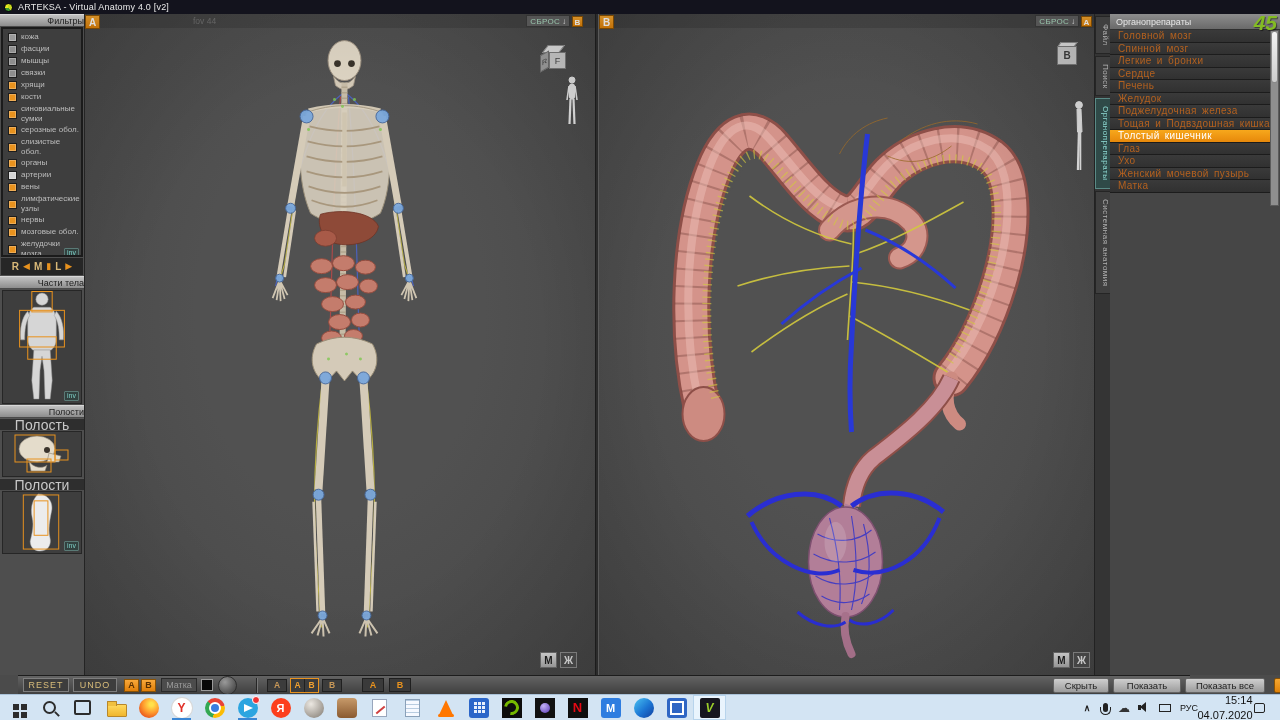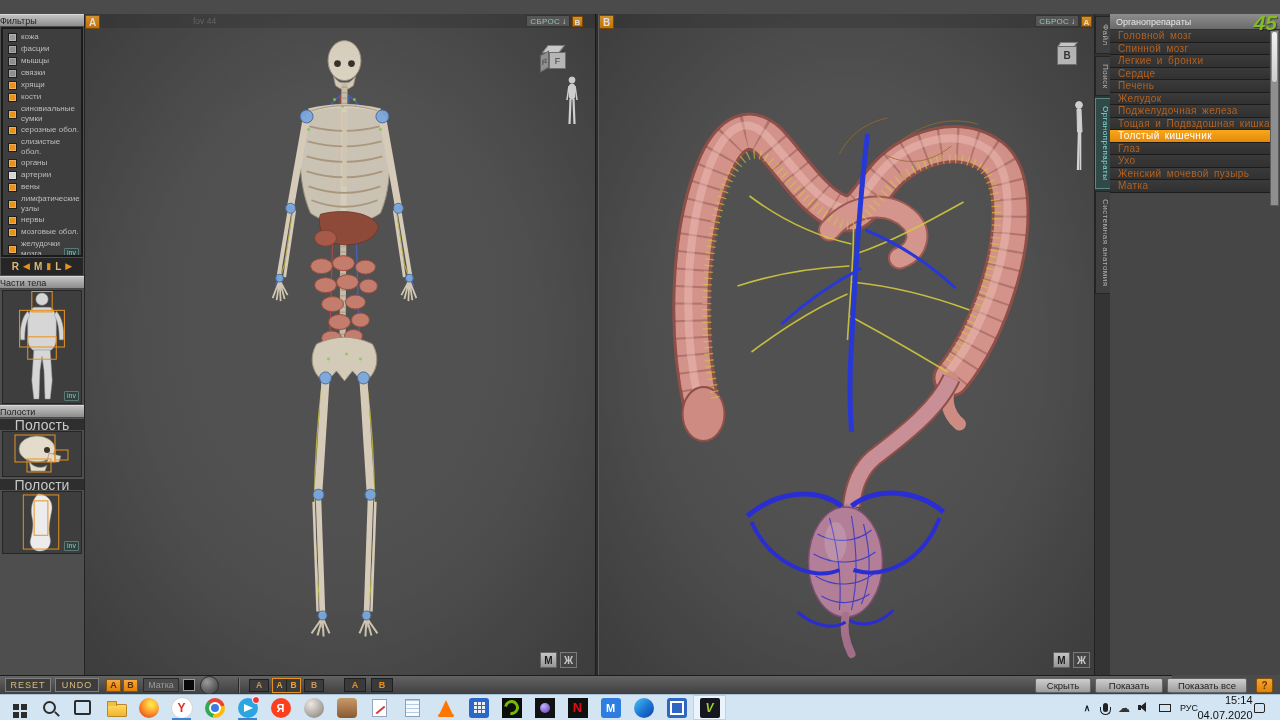--- a/index.html
+++ b/index.html
@@ -6,21 +6,21 @@
   *{box-sizing:border-box;font-family:"Liberation Sans",sans-serif;}
   #stage{position:relative;width:1280px;height:720px;overflow:hidden;background:#4b4b4b;}
 
   
   .titlebar{position:absolute;left:0;top:0;width:1280px;height:14px;background:#13131d;display:flex;align-items:center;gap:5px;padding-left:4px;}
   .app-ico{width:9px;height:9px;border-radius:50%;background:conic-gradient(#c8d820 0 40%,#3a9a30 0 75%,#e8e820 0);border:1px solid #0a0a0a;}
   .title-text{color:#e9e9e9;font-size:9px;letter-spacing:.2px;}
 
   
   .sidebar{position:absolute;left:0;top:14px;width:85px;height:661px;background:#4e4e4e;border-right:1px solid #242424;}
-  .sec-header{height:13px;line-height:13px;text-align:left;font-size:9px;color:#1d1d1d;background:linear-gradient(#c2c2c2,#8d8d8d);border-top:1px solid #d8d8d8;border-bottom:1px solid #4a4a4a;}
+  .sec-header{height:13px;line-height:13px;text-align:right;font-size:9px;color:#1d1d1d;background:linear-gradient(#c2c2c2,#8d8d8d);border-top:1px solid #d8d8d8;border-bottom:1px solid #4a4a4a;}
   .filter-panel{height:230px;margin:0 1px;background:#3e3e3e;border:2px solid #1b1b1b;padding:2px 0 0 0;overflow:hidden;}
   .filter-item{position:relative;display:flex;align-items:center;padding:1px 2px 1px 5px;}
   .filter-box{flex:0 0 9px;width:9px;height:9px;margin:1px 4px 0 0;border:1px solid #1d1d1d;box-shadow:inset 0 0 0 1px rgba(255,255,255,.25);}
   .filter-label{font-size:8px;line-height:9.5px;color:#bdbdbd;}
   .inv-chip{position:absolute;right:2px;bottom:1px;font-size:7px;line-height:8px;color:#7fd0c8;background:#32413f;border:1px solid #5a7a76;padding:0 2px;border-radius:1px;}
   .side-selector{height:17px;margin:1px;background:#262626;display:flex;align-items:center;justify-content:center;gap:4px;}
   .sel-letter{color:#d8b878;font-size:10px;font-weight:bold;}
   .sel-glyph{color:#e8921e;font-size:9px;line-height:9px;}
   .sub-label{height:12px;line-height:12px;text-align:center;font-size:14px;color:#c8c8c8;background:#2e2e2e;border-top:1px solid #555;}
   .thumb{position:relative;margin:1px 2px;background:#3e3e3e;border:1px solid #262626;}
@@ -73,21 +73,21 @@
   .rightpanel{position:absolute;left:1110px;top:14px;width:170px;height:661px;background:#464646;}
   .rp-header{height:16px;line-height:16px;background:linear-gradient(#8d8d8d,#6a6a6a);color:#e6e6e6;font-size:9px;padding-left:6px;border-bottom:1px solid #303030;}
   .rp-logo{position:absolute;right:3px;top:-3px;font-size:21px;font-weight:bold;font-style:italic;color:#83bc22;text-shadow:1px 1px 1px rgba(0,0,0,.5);z-index:5;}
   .organ-list{position:absolute;left:0;top:16px;width:160px;background:#2a2a2a;}
   .organ-item{height:12.5px;line-height:12.5px;border-bottom:1px solid #1c1c1c;background:linear-gradient(#3a3a3a,#313131);color:#b4611f;font-size:10px;letter-spacing:.4px;word-spacing:2px;padding-left:8px;white-space:nowrap;overflow:hidden;}
   .organ-item.selected{background:linear-gradient(#f7a81c,#e7880a);color:#fff;}
   .rp-scrollbar{position:absolute;right:1px;top:16px;width:9px;height:176px;background:#8f8f8f;border:1px solid #5c5c5c;}
   .rp-scrollbar .sb-thumb{position:absolute;left:0;top:0;width:7px;height:52px;background:linear-gradient(#f2f2f2,#cdcdcd);border:1px solid #8a8a8a;border-radius:3px;}
 
   
-  .toolbar{position:absolute;left:0;top:675px;width:1172px;height:19px;background:linear-gradient(#636363,#3f3f3f);border-top:1px solid #1d1d1d;}
+  .toolbar{position:absolute;left:18px;top:675px;width:1172px;height:19px;background:linear-gradient(#636363,#3f3f3f);border-top:1px solid #1d1d1d;}
   .toolbar>*{position:absolute;}
   .tb-btn{height:14px;background:#3d3d3d;border:1px solid #7e7e7e;color:#d8bc7a;font-size:9px;letter-spacing:1px;text-align:center;line-height:12px;padding:0;}
   .tb-ab{width:15px;height:13px;background:linear-gradient(#f8a83a,#e07f0a);border:1px solid #8a5204;color:#5a3000;font-weight:bold;font-size:9px;line-height:11px;text-align:center;padding:0;}
   .tb-dim{height:14px;background:#4c4c4c;border:1px solid #2a2a2a;color:#9a9a9a;font-size:9px;text-align:center;line-height:12px;padding:0 4px;}
   .swatch{width:12px;height:12px;background:#080808;border:1px solid #9a9a9a;}
   .sphere{width:19px;height:19px;border-radius:50%;background:radial-gradient(circle at 35% 30%,#9a9a9a,#5c5c5c 60%,#3a3a3a);border:1px solid #2e2e2e;}
   .tb-sep{width:1px;height:15px;top:2px;background:#262626;box-shadow:1px 0 0 #787878;}
   .tb-layout{width:20px;height:13px;background:#3c3c3c;border:1px solid #202020;color:#c89858;font-size:8.5px;font-weight:bold;text-align:center;line-height:11px;padding:0;}
   .tb-layout-split{width:29px;height:15px;background:#3c3c3c;border:1px solid #e8921e;display:flex;}
   .tb-layout-split span{flex:1;color:#f0a030;font-size:8.5px;font-weight:bold;text-align:center;line-height:13px;}
@@ -155,20 +155,24 @@
   .tr-lang{width:26px;color:#111;font-size:9px;text-align:center;}
   .tr-clock{width:46px;text-align:right;color:#111;font-size:11px;line-height:1.3;}
   .tr-bubble{width:22px;}
   .tr-bubble i{display:block;width:11px;height:10px;border:1.5px solid #222;border-radius:2px 2px 2px 0;}
 </style>
 </head>
 <body>
 
 <div id="stage">
 
+  <div class="titlebar">
+    <span class="app-ico"></span>
+    <span class="title-text">ARTEKSA - Virtual Anatomy 4.0 [v2]</span>
+  </div>
 
   <div class="sidebar">
     <div class="sec-header">Фильтры</div>
     <div class="filter-panel">
         <div class="filter-item">
           <span class="filter-box" style="background: rgb(154, 154, 154);"></span>
           <span class="filter-label">кожа</span>
         </div>
         <div class="filter-item">
           <span class="filter-box" style="background: rgb(142, 142, 142);"></span>

